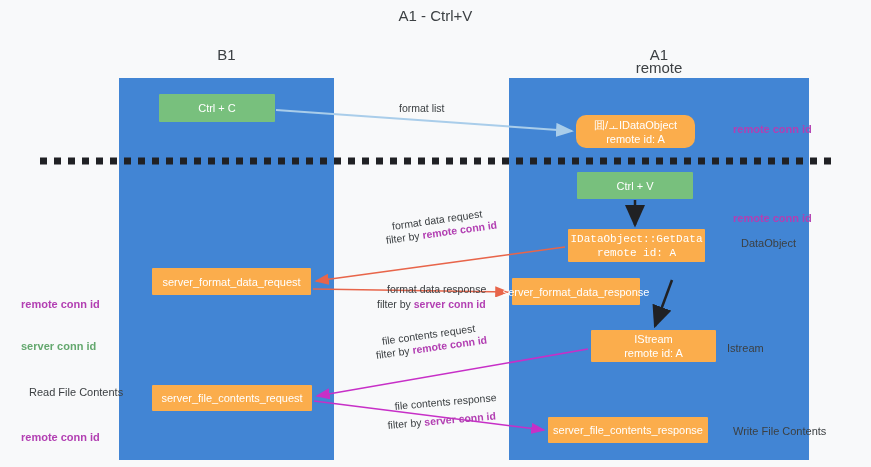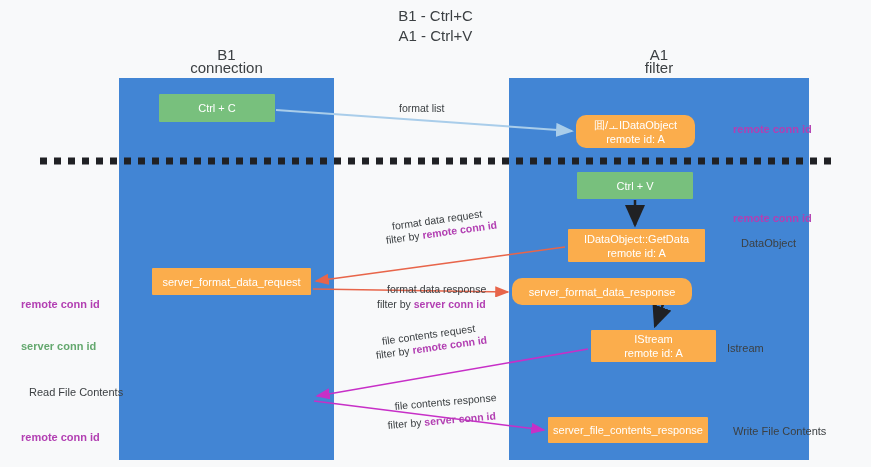--- a/index.html
+++ b/index.html
@@ -34,23 +34,23 @@
     display:flex;flex-direction:column;align-items:center;justify-content:center;
     color:#ffffff;font-size:11px;line-height:14px;text-align:center;
     border-radius:1px;
   }
   .node.orange{background:#fbad4c;}
   .node.green{background:#78c07d;}
 
   #n-ctrlc{left:159px;top:94px;width:116px;height:28px;}
   #n-idataobject{left:576px;top:115px;width:119px;height:33px;border-radius:10px;}
   #n-ctrlv{left:577px;top:172px;width:116px;height:27px;}
-  #n-getdata{left:568px;top:229px;width:137px;height:33px;}
+  #n-getdata{left:568px;top:229px;width:137px;height:33px;font-family:Liberation Mono, monospace;}
   #n-sfdreq{left:152px;top:268px;width:159px;height:27px;}
-  #n-sfdres{left:512px;top:278px;width:180px;height:27px;border-radius:10px;}
+  #n-sfdres{left:512px;top:278px;width:128px;height:27px;}
   #n-istream{left:591px;top:330px;width:125px;height:32px;}
   #n-sfcreq{left:152px;top:385px;width:160px;height:26px;}
   #n-sfcres{left:548px;top:417px;width:160px;height:26px;}
 
   .sidelabel{
     position:absolute;font-size:11px;line-height:14px;white-space:pre;
   }
   .purple{color:#b23fb2;font-weight:bold;}
   .green-t{color:#64a86e;font-weight:bold;}
   .black-t{color:#3c4043;}
@@ -79,31 +79,29 @@
   #el-fcres2{left:387px;top:418px;transform:rotate(-5deg);transform-origin:left top;}
 
   svg#wires{position:absolute;left:0;top:0;width:871px;height:467px;pointer-events:none;}
 </style>
 </head>
 <body>
 
 <div id="stage">
 
   <div class="title">
-    <div>B1 - Ctrl+C</div>
     <div>A1 - Ctrl+V</div>
   </div>
 
   <div class="lane-head" id="head-b1">
     <div>B1</div>
-    <div>connection</div>
   </div>
   <div class="lane-head" id="head-a1">
     <div>A1</div>
-    <div>filter</div>
+    <div>remote</div>
   </div>
 
   <div class="lane" id="lane-b1"></div>
   <div class="lane" id="lane-a1"></div>
 
   <svg id="wires">
     <defs>
       <marker id="ar-blue" markerWidth="9" markerHeight="7" refX="8" refY="3.5" orient="auto">
         <polygon points="0,0 9,3.5 0,7" fill="#a9cdea"></polygon>
       </marker>
@@ -159,20 +157,23 @@
 
   <div class="node orange" id="n-sfdres">
     <span>server_format_data_response</span>
   </div>
 
   <div class="node orange" id="n-istream">
     <span>IStream</span>
     <span>remote id: A</span>
   </div>
 
+  <div class="node orange" id="n-sfcreq">
+    <span>server_file_contents_request</span>
+  </div>
 
   <div class="node orange" id="n-sfcres">
     <span>server_file_contents_response</span>
   </div>
 
   <div class="edgelabel" id="el-formatlist">format list</div>
 
   <div class="edgelabel" id="el-fdreq">format data request</div>
   <div class="edgelabel" id="el-fdreq2">
     <span>filter by </span><span class="purple">remote conn id</span>

